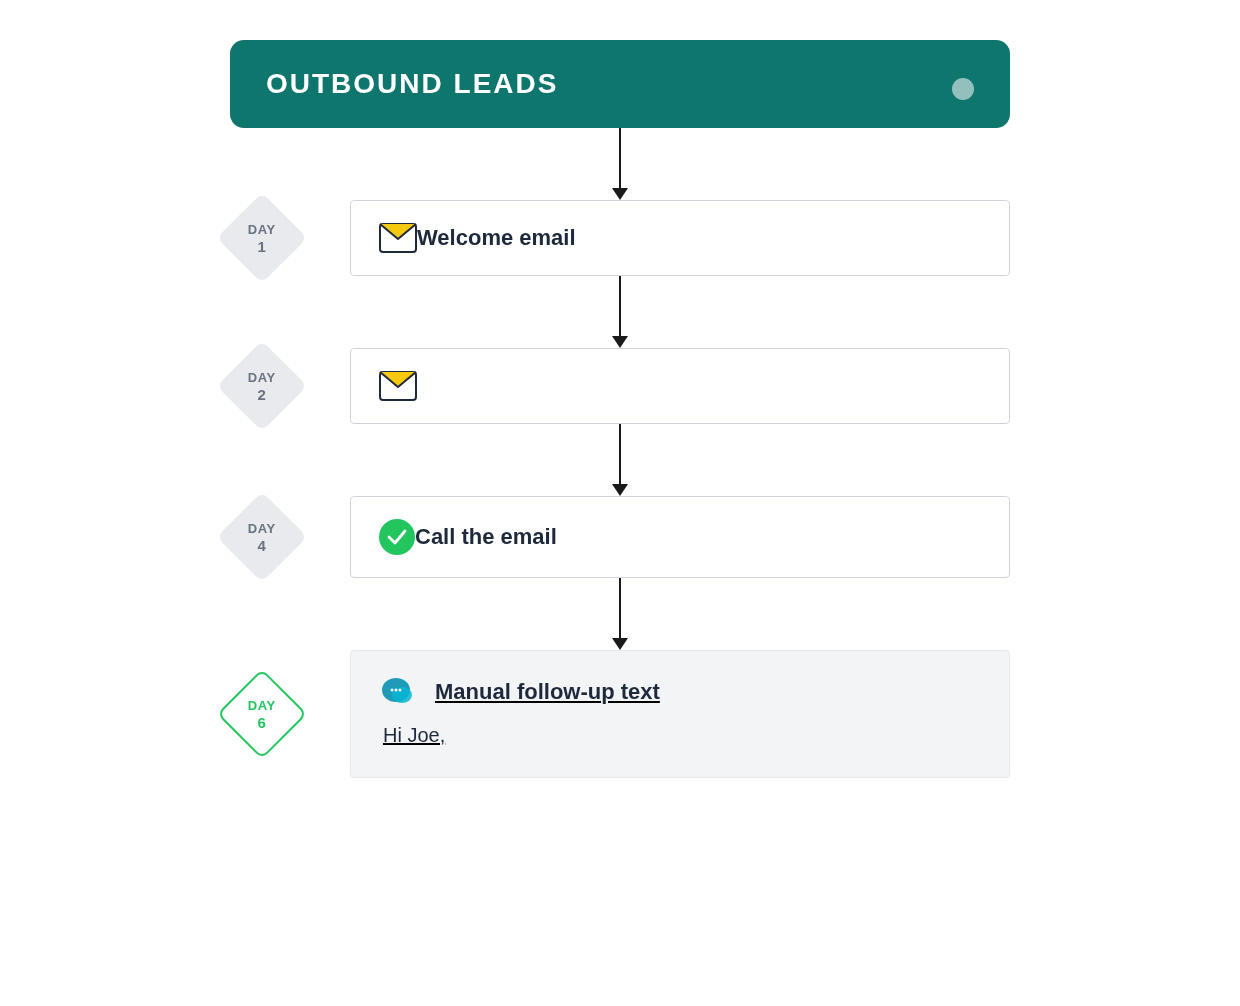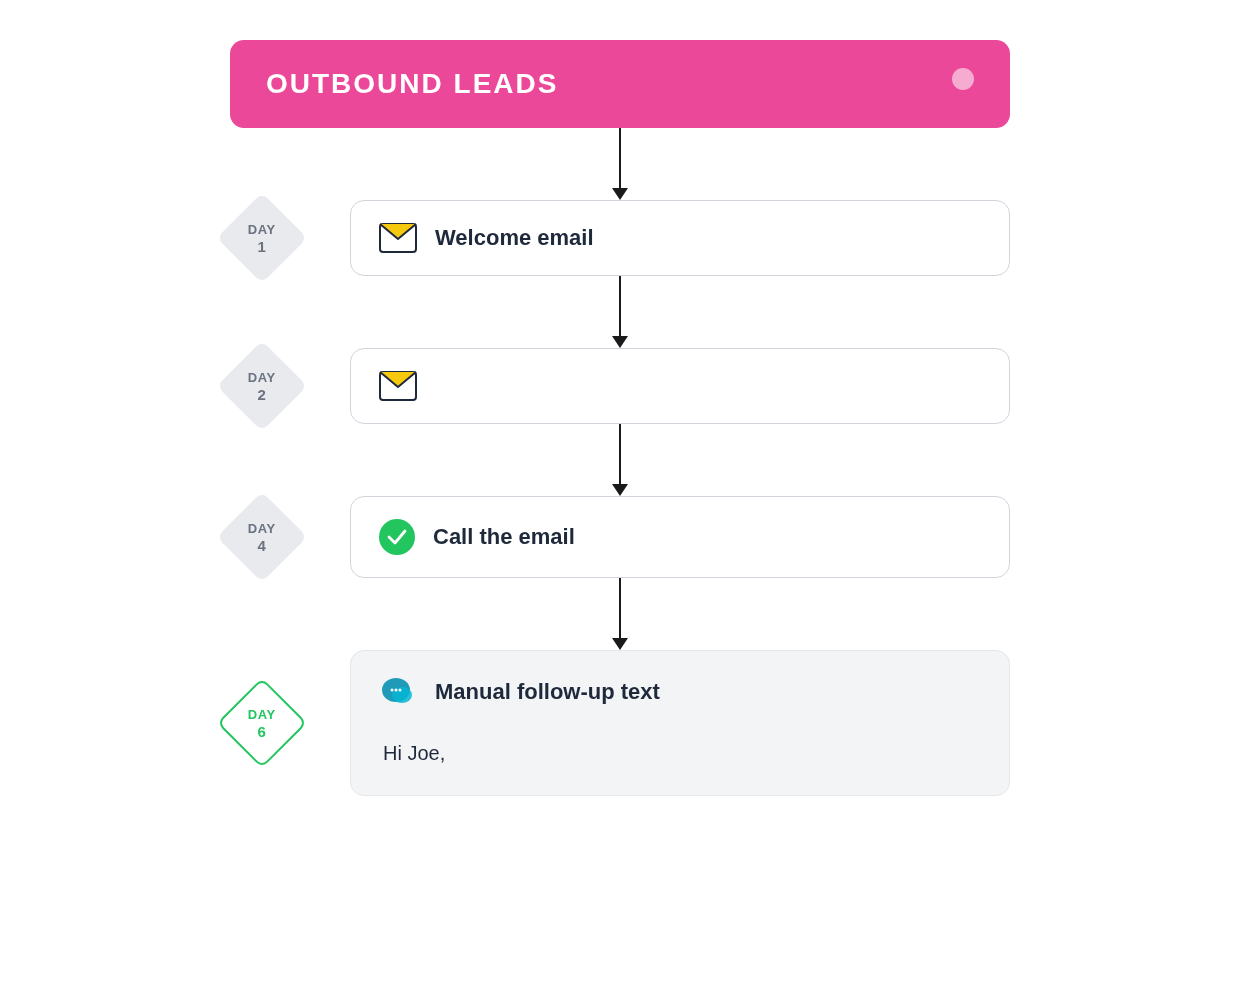--- a/index.html
+++ b/index.html
@@ -15,26 +15,26 @@
     .flow-container {
       display: flex;
       flex-direction: column;
       align-items: center;
       width: 780px;
       padding-top: 20px;
     }
 
     
     .header-card {
-      background: #ec4899;
+      background: #0f766e;
       border-radius: 14px;
       width: 100%;
       padding: 28px 36px;
       display: flex;
-      align-items: flex-start;
+      align-items: flex-end;
       justify-content: space-between;
     }
     .header-title {
       color: #ffffff;
       font-size: 28px;
       font-weight: 700;
       letter-spacing: 2px;
     }
     .header-dot {
       width: 22px;
@@ -113,32 +113,32 @@
     }
     .day-badge-diamond.green .day-number {
       color: #22c55e;
     }
 
     
     .step-card {
       margin-left: 120px;
       flex: 1;
       border: 1.5px solid #d1d5db;
-      border-radius: 14px;
+      border-radius: 4px;
       padding: 22px 28px;
       display: flex;
       align-items: center;
-      gap: 18px;
       background: #ffffff;
     }
     .step-card.expanded {
       flex-direction: column;
       align-items: flex-start;
       background: #f3f4f6;
       border-color: #e5e7eb;
+      text-decoration: underline;
     }
     .step-card-header {
       display: flex;
       align-items: center;
       gap: 18px;
     }
     .step-label {
       font-size: 22px;
       font-weight: 600;
       color: #1e293b;

